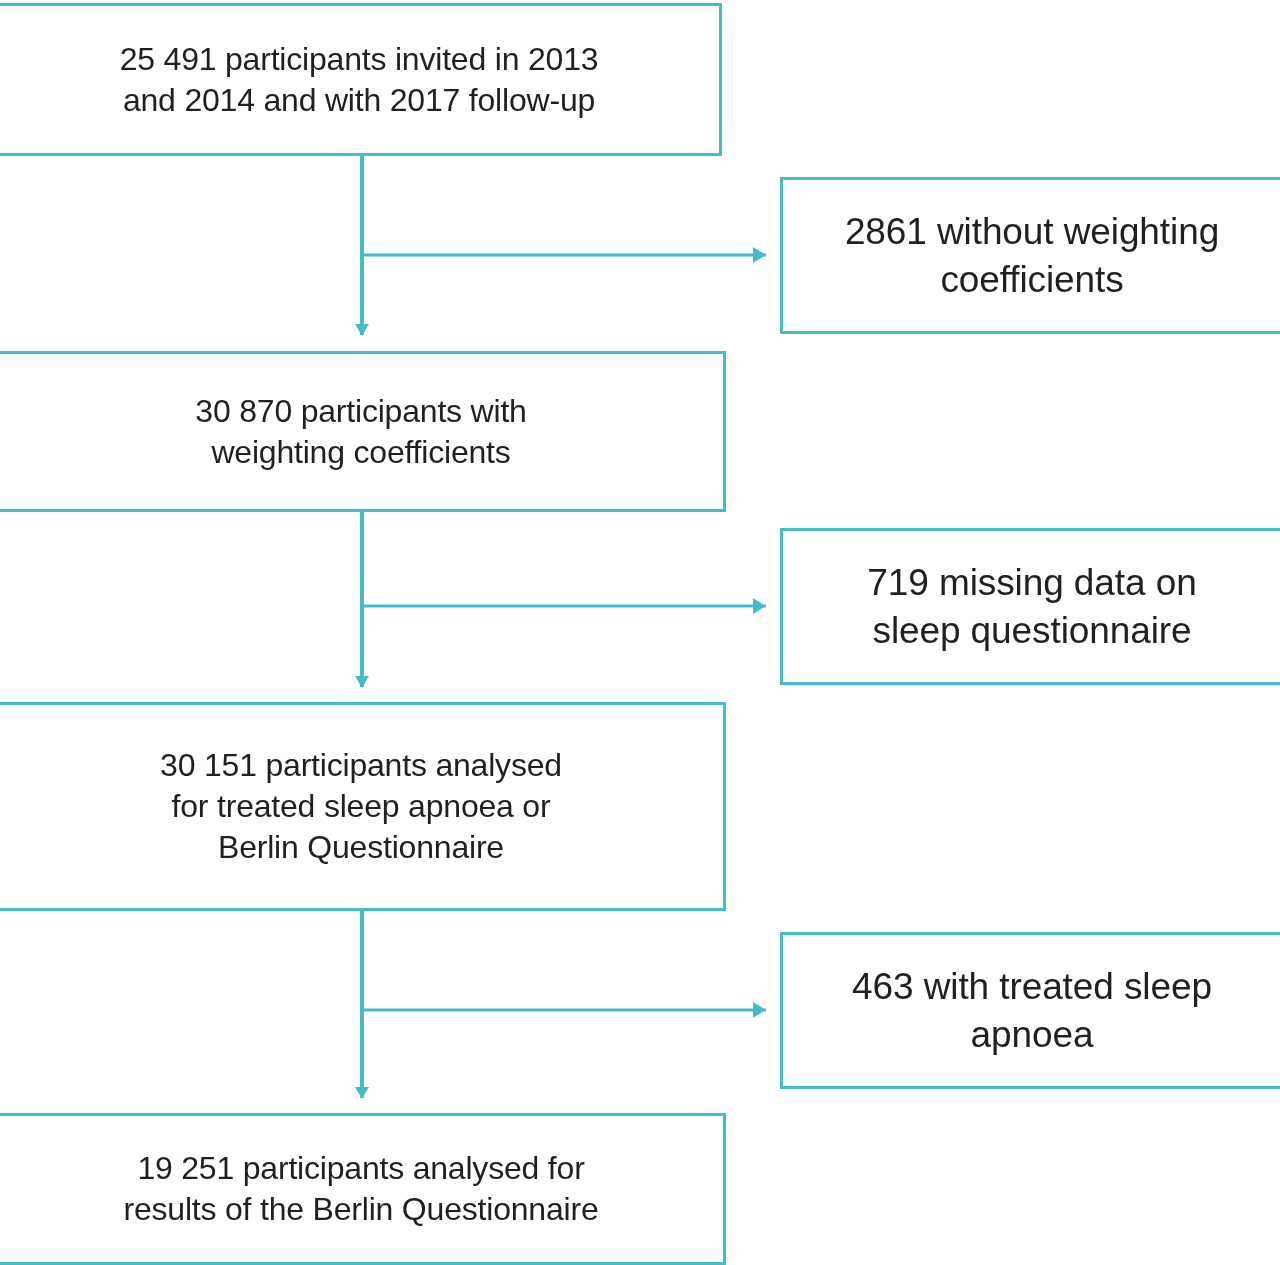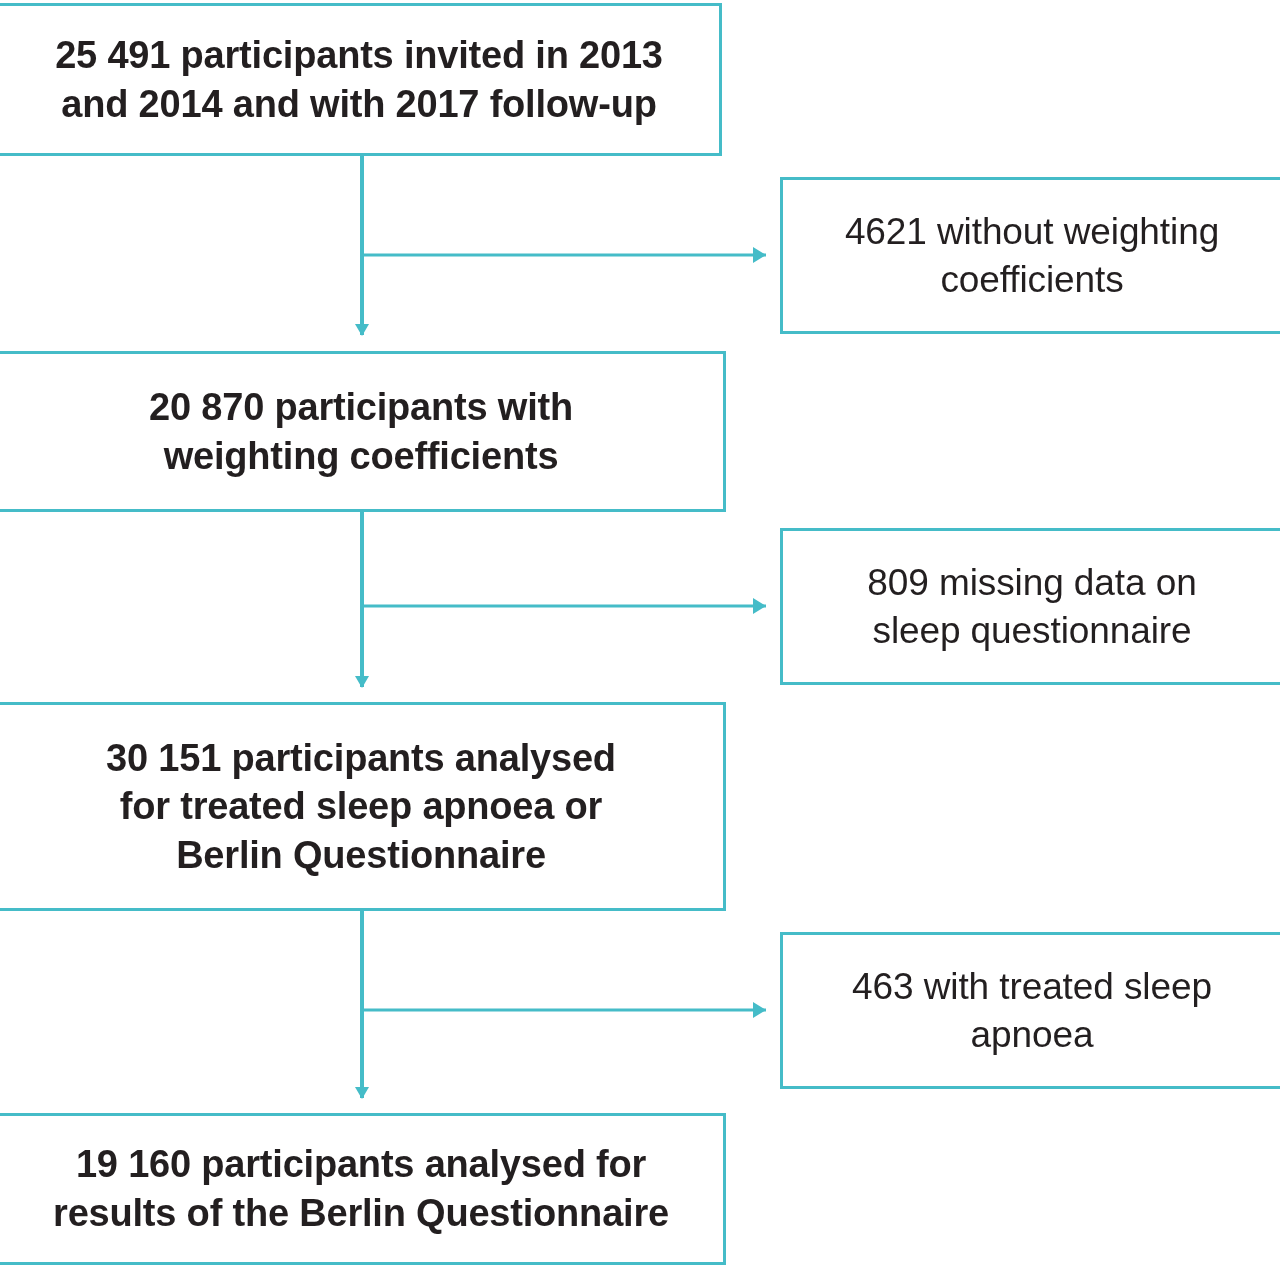--- a/index.html
+++ b/index.html
@@ -37,23 +37,22 @@
   }
   .node-text {
     font-family: "Liberation Sans", sans-serif;
     color: #231f20;
     line-height: 1.28;
     white-space: pre-line;
     padding: 0 14px;
   }
   
   .main-node .node-text {
-    font-size: 38px;
+    font-size: 32px;
     letter-spacing: -0.2px;
-    font-weight: bold;
   }
   
   .excl-node .node-text {
     font-size: 37px;
     letter-spacing: -0.1px;
   }
 
   #node-invited   { left: -4px;  top: 3px;    width: 726px; height: 153px; }
   #node-weighted  { left: -4px;  top: 351px;  width: 730px; height: 161px; }
   #node-analysed  { left: -4px;  top: 702px;  width: 730px; height: 209px; }
@@ -99,43 +98,43 @@
       <line x1="362" y1="1010" x2="766" y2="1010" stroke="#45bcc8" stroke-width="3" marker-end="url(#arrow-right)"></line>
     </g>
   </svg>
 
   <div class="node main-node" id="node-invited">
     <span class="node-text">25 491 participants invited in 2013
 and 2014 and with 2017 follow-up</span>
   </div>
 
   <div class="node excl-node" id="node-excl-weighting">
-    <span class="node-text">4621 without weighting
+    <span class="node-text">2861 without weighting
 coefficients</span>
   </div>
 
   <div class="node main-node" id="node-weighted">
-    <span class="node-text">20 870 participants with
+    <span class="node-text">30 870 participants with
 weighting coefficients</span>
   </div>
 
   <div class="node excl-node" id="node-excl-missing">
-    <span class="node-text">809 missing data on
+    <span class="node-text">719 missing data on
 sleep questionnaire</span>
   </div>
 
   <div class="node main-node" id="node-analysed">
     <span class="node-text">30 151 participants analysed
 for treated sleep apnoea or
 Berlin Questionnaire</span>
   </div>
 
   <div class="node excl-node" id="node-excl-apnoea">
     <span class="node-text">463 with treated sleep
 apnoea</span>
   </div>
 
   <div class="node main-node" id="node-final">
-    <span class="node-text">19 160 participants analysed for
+    <span class="node-text">19 251 participants analysed for
 results of the Berlin Questionnaire</span>
   </div>
 
 </div>
 
 </body></html>

